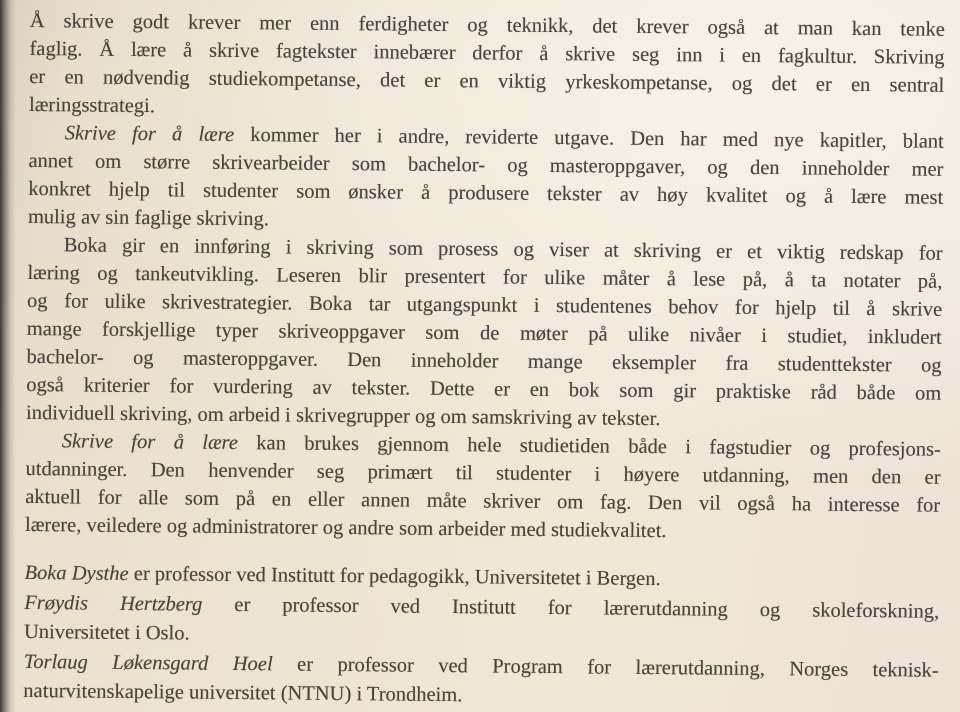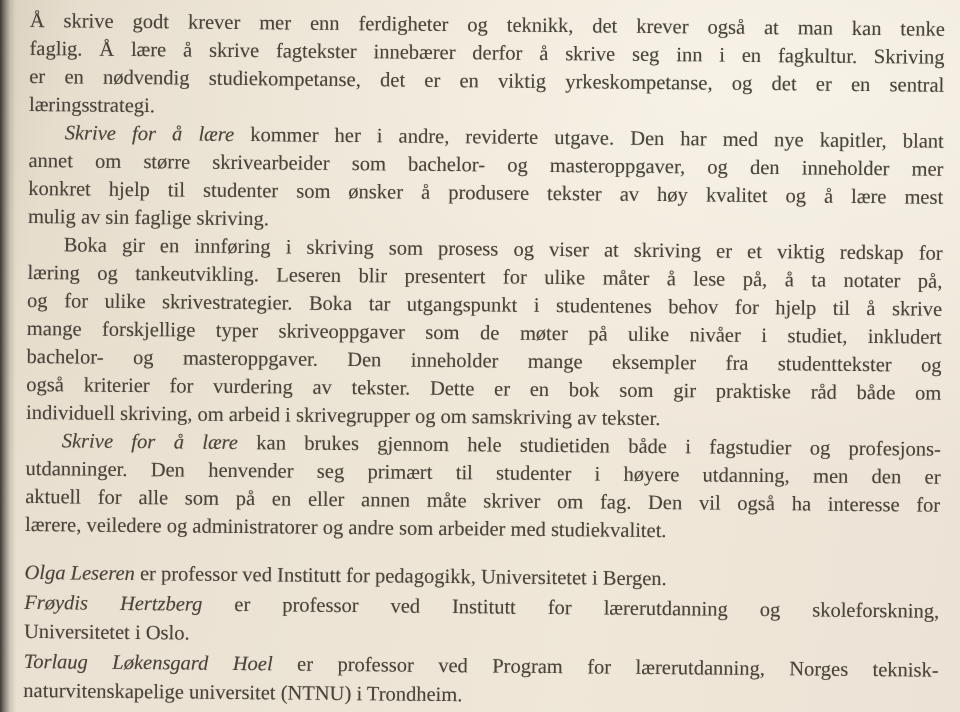--- a/index.html
+++ b/index.html
@@ -66,21 +66,21 @@
         <div class="line">mange forskjellige typer skriveoppgaver som de møter på ulike nivåer i studiet, inkludert</div>
         <div class="line">bachelor- og masteroppgaver. Den inneholder mange eksempler fra studenttekster og</div>
         <div class="line">også kriterier for vurdering av tekster. Dette er en bok som gir praktiske råd både om</div>
         <div class="line last">individuell skriving, om arbeid i skrivegrupper og om samskriving av tekster.</div>
         <div class="line indent"><i>Skrive for å lære</i> kan brukes gjennom hele studietiden både i fagstudier og profesjons-</div>
         <div class="line">utdanninger. Den henvender seg primært til studenter i høyere utdanning, men den er</div>
         <div class="line">aktuell for alle som på en eller annen måte skriver om fag. Den vil også ha interesse for</div>
         <div class="line last">lærere, veiledere og administratorer og andre som arbeider med studiekvalitet.</div>
       </div>
     <div class="authors">
-        <div class="line last"><i>Olga Leseren</i> er professor ved Institutt for pedagogikk, Universitetet i Bergen.</div>
+        <div class="line last"><i>Boka Dysthe</i> er professor ved Institutt for pedagogikk, Universitetet i Bergen.</div>
         <div class="line"><i>Frøydis Hertzberg</i> er professor ved Institutt for lærerutdanning og skoleforskning,</div>
         <div class="line last">Universitetet i Oslo.</div>
         <div class="line"><i>Torlaug Løkensgard Hoel</i> er professor ved Program for lærerutdanning, Norges teknisk-</div>
         <div class="line last">naturvitenskapelige universitet (NTNU) i Trondheim.</div>
       </div>
   </div>
   <div class="edge-shadow"></div>
 </div>
 
 </body></html>

